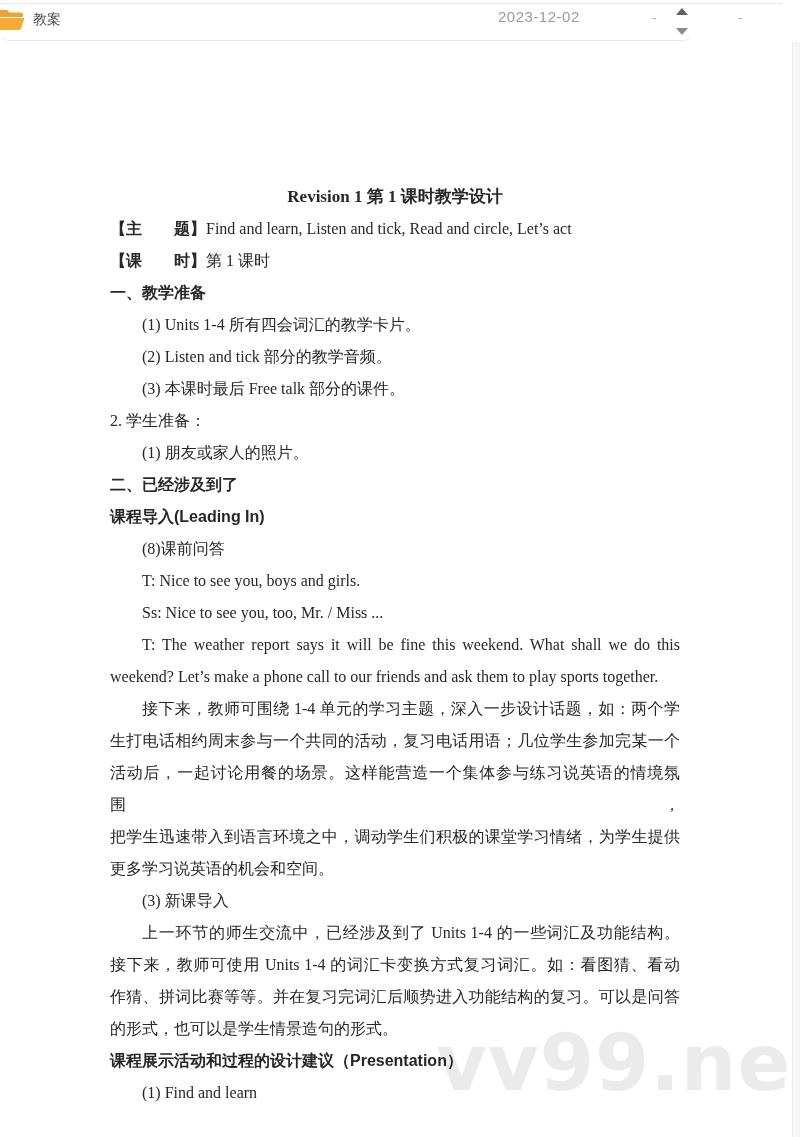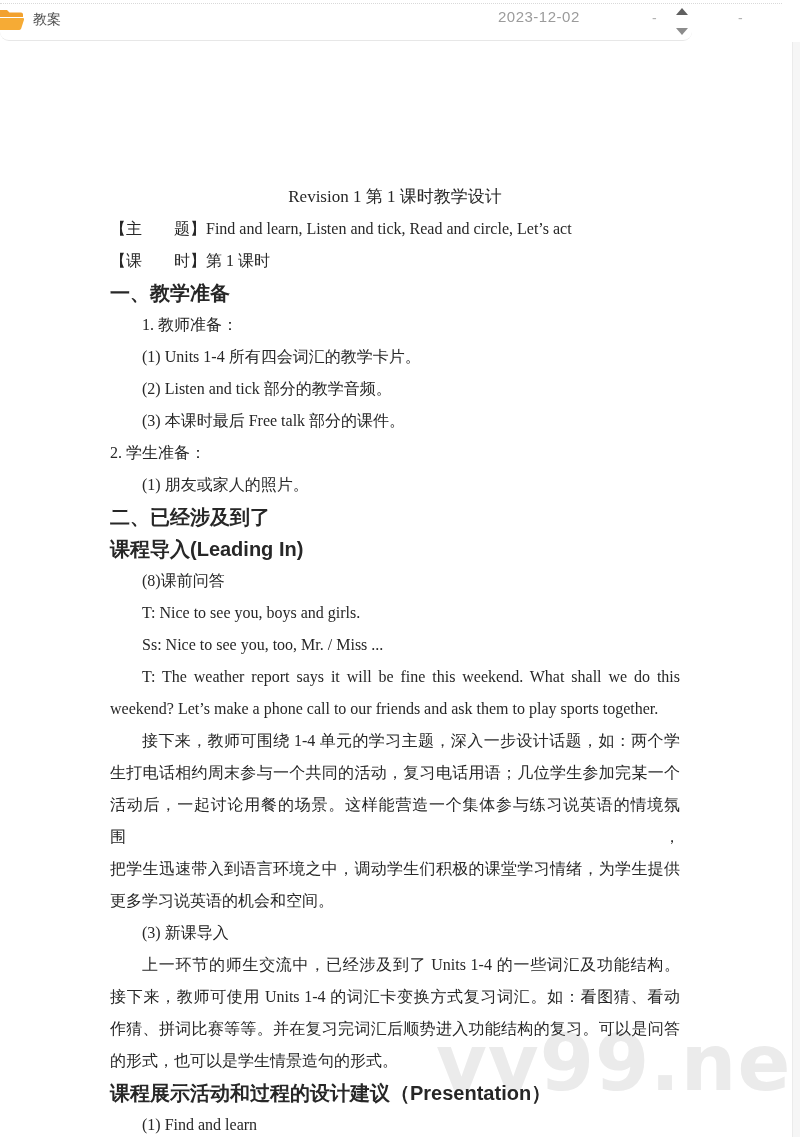--- a/index.html
+++ b/index.html
@@ -78,25 +78,25 @@
     margin: 0;
     font-family: "Liberation Serif", "DejaVu Serif", serif;
     font-size: 16px; line-height: 32px;
     color: #272727;
     white-space: normal;
   }
   .doc p.title { text-align: center; font-weight: bold; font-size: 17px; }
   .doc p.h1, .doc p.h2 {
     font-weight: bold;
     font-family: "Liberation Sans", sans-serif;
-    font-size: 20px;
+    font-size: 16px;
   }
   .doc .ind { text-indent: 2em; }
   .doc .jus { text-align: justify; text-align-last: justify; }
-  .doc span.b { font-weight: normal; }
+  .doc span.b { font-weight: bold; }
 </style>
 </head>
 <body>
 
 <header class="topbar">
   <div class="top-dotted"></div>
 
   <svg class="folder-icon" viewBox="0 0 27 22">
     <path d="M1 3 C1 1.9 1.9 1 3 1 L10 1 L12.5 3.5 L24 3.5 C25.1 3.5 26 4.4 26 5.5 L26 8 L1 8 Z" fill="#f2a12e"></path>
     <path d="M3.5 9 L26 9 C26.9 9 27.3 9.8 27 10.7 L24.2 19.6 C24 20.4 23.2 21 22.4 21 L2.6 21 C1.7 21 1 20.3 1 19.4 L1 11.5 C1 10.1 2.1 9 3.5 9 Z" fill="#f6ab35"></path>
@@ -110,21 +110,20 @@
   <span class="arr-down"></span>
 </header>
 
 <main class="page">
   <div class="watermark">vv99.net</div>
   <div class="doc" id="doc">
       <p class="title"><span class="b">Revision 1 第 1 课时教学设计</span></p>
       <p><span class="b">【主　　题】</span><span>Find and learn, Listen and tick, Read and circle, Let’s act</span></p>
       <p><span class="b">【课　　时】</span><span>第 1 课时</span></p>
       <p class="h1"><span>一、教学准备</span></p>
-      <p class="ind"><span>1. 教师准备：</span></p>
       <p class="ind"><span>(1) Units 1-4 所有四会词汇的教学卡片。</span></p>
       <p class="ind"><span>(2) Listen and tick 部分的教学音频。</span></p>
       <p class="ind"><span>(3) 本课时最后 Free talk 部分的课件。</span></p>
       <p><span>2. 学生准备：</span></p>
       <p class="ind"><span>(1) 朋友或家人的照片。</span></p>
       <p class="h1"><span>二、已经涉及到了</span></p>
       <p class="h2"><span>课程导入(Leading In)</span></p>
       <p class="ind"><span>(8)课前问答</span></p>
       <p class="ind"><span>T: Nice to see you, boys and girls.</span></p>
       <p class="ind"><span>Ss: Nice to see you, too, Mr. / Miss ...</span></p>

